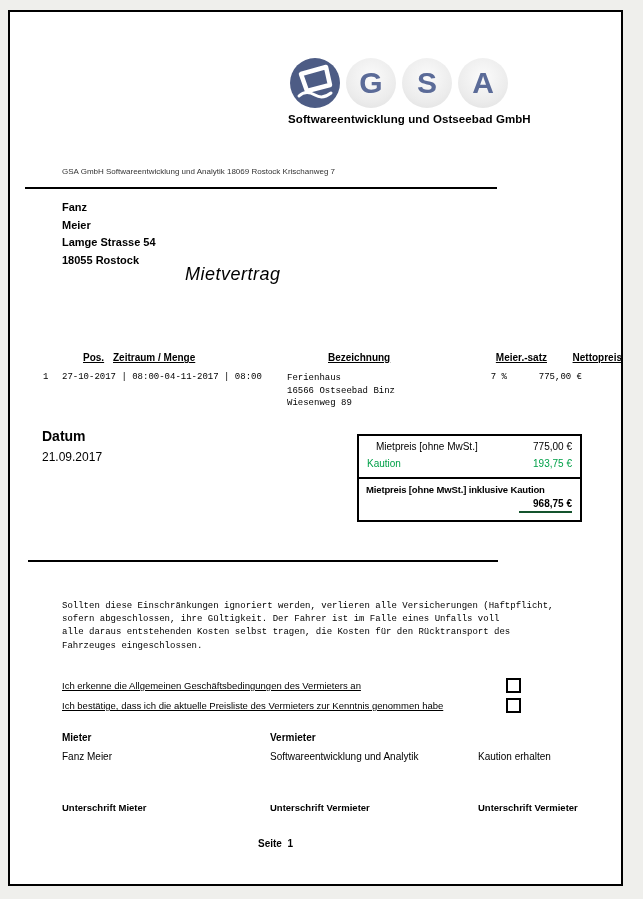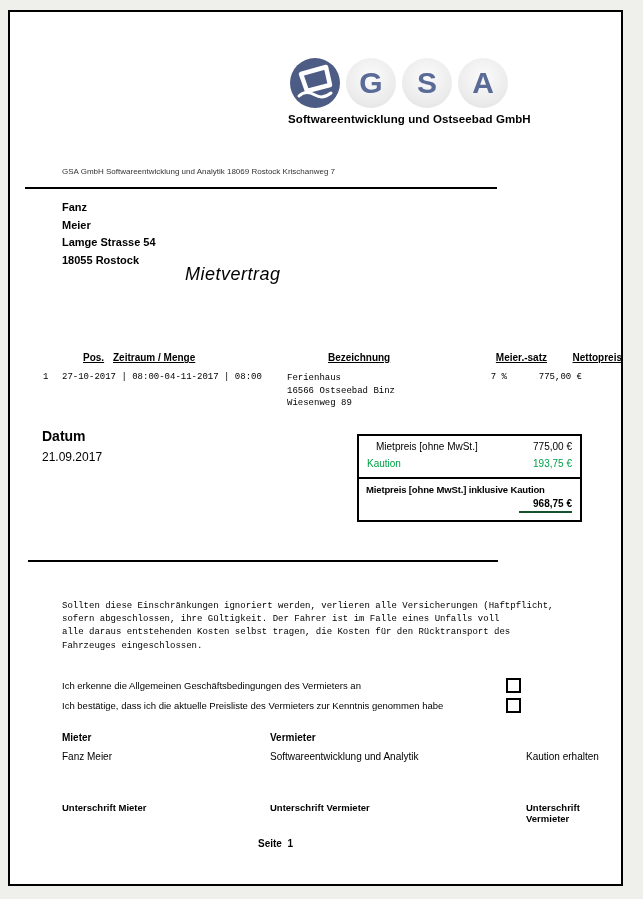--- a/index.html
+++ b/index.html
@@ -47,26 +47,26 @@
   #price-box .row-value{position:absolute;right:8px;font-size:10px;}
   .pb-r1{top:5px;margin-left:9px;}
   .pb-r2{top:22px;color:var(--kaution-green,#00a048);}
   .pb-divider{position:absolute;left:0;top:41px;width:100%;height:2px;background:#000;}
   .pb-total-label{position:absolute;left:7px;top:48px;font-size:9.5px;font-weight:bold;letter-spacing:-0.15px;white-space:nowrap;}
   .pb-total-value{position:absolute;right:8px;top:62px;font-size:10px;font-weight:bold;border-bottom:2px solid #14532d;padding:0 0 2px 14px;}
   
   .terms{position:absolute;left:52px;top:576px;margin-top:12px;}
   .terms div{line-height:13.2px;}
   
-  .confirm-text{position:absolute;left:52px;font-size:9.5px;}
+  .confirm-text{position:absolute;left:52px;font-size:9.5px;text-decoration:underline;}
   .checkbox{position:absolute;left:496px;width:11px;height:11px;border:2.5px solid #000;background:#fff;cursor:pointer;}
   
   .sig{position:absolute;font-size:10px;}
   .sig-bold{font-weight:bold;}
-  .col1{left:52px;} .col2{left:260px;} .col3{left:468px;margin-left:48px;}
+  .col1{left:52px;} .col2{left:260px;} .col3{left:468px;}
   .sig-row-labels{top:720px;} .sig-row-names{top:739px;} .sig-row-unterschrift{top:790px;font-size:9.5px;}
   
   .footer{position:absolute;left:248px;top:826px;font-size:10px;white-space:pre;font-weight:bold;}
 </style>
 </head>
 <body>
 
 <div id="page">
 
   <div class="logo-circles">

